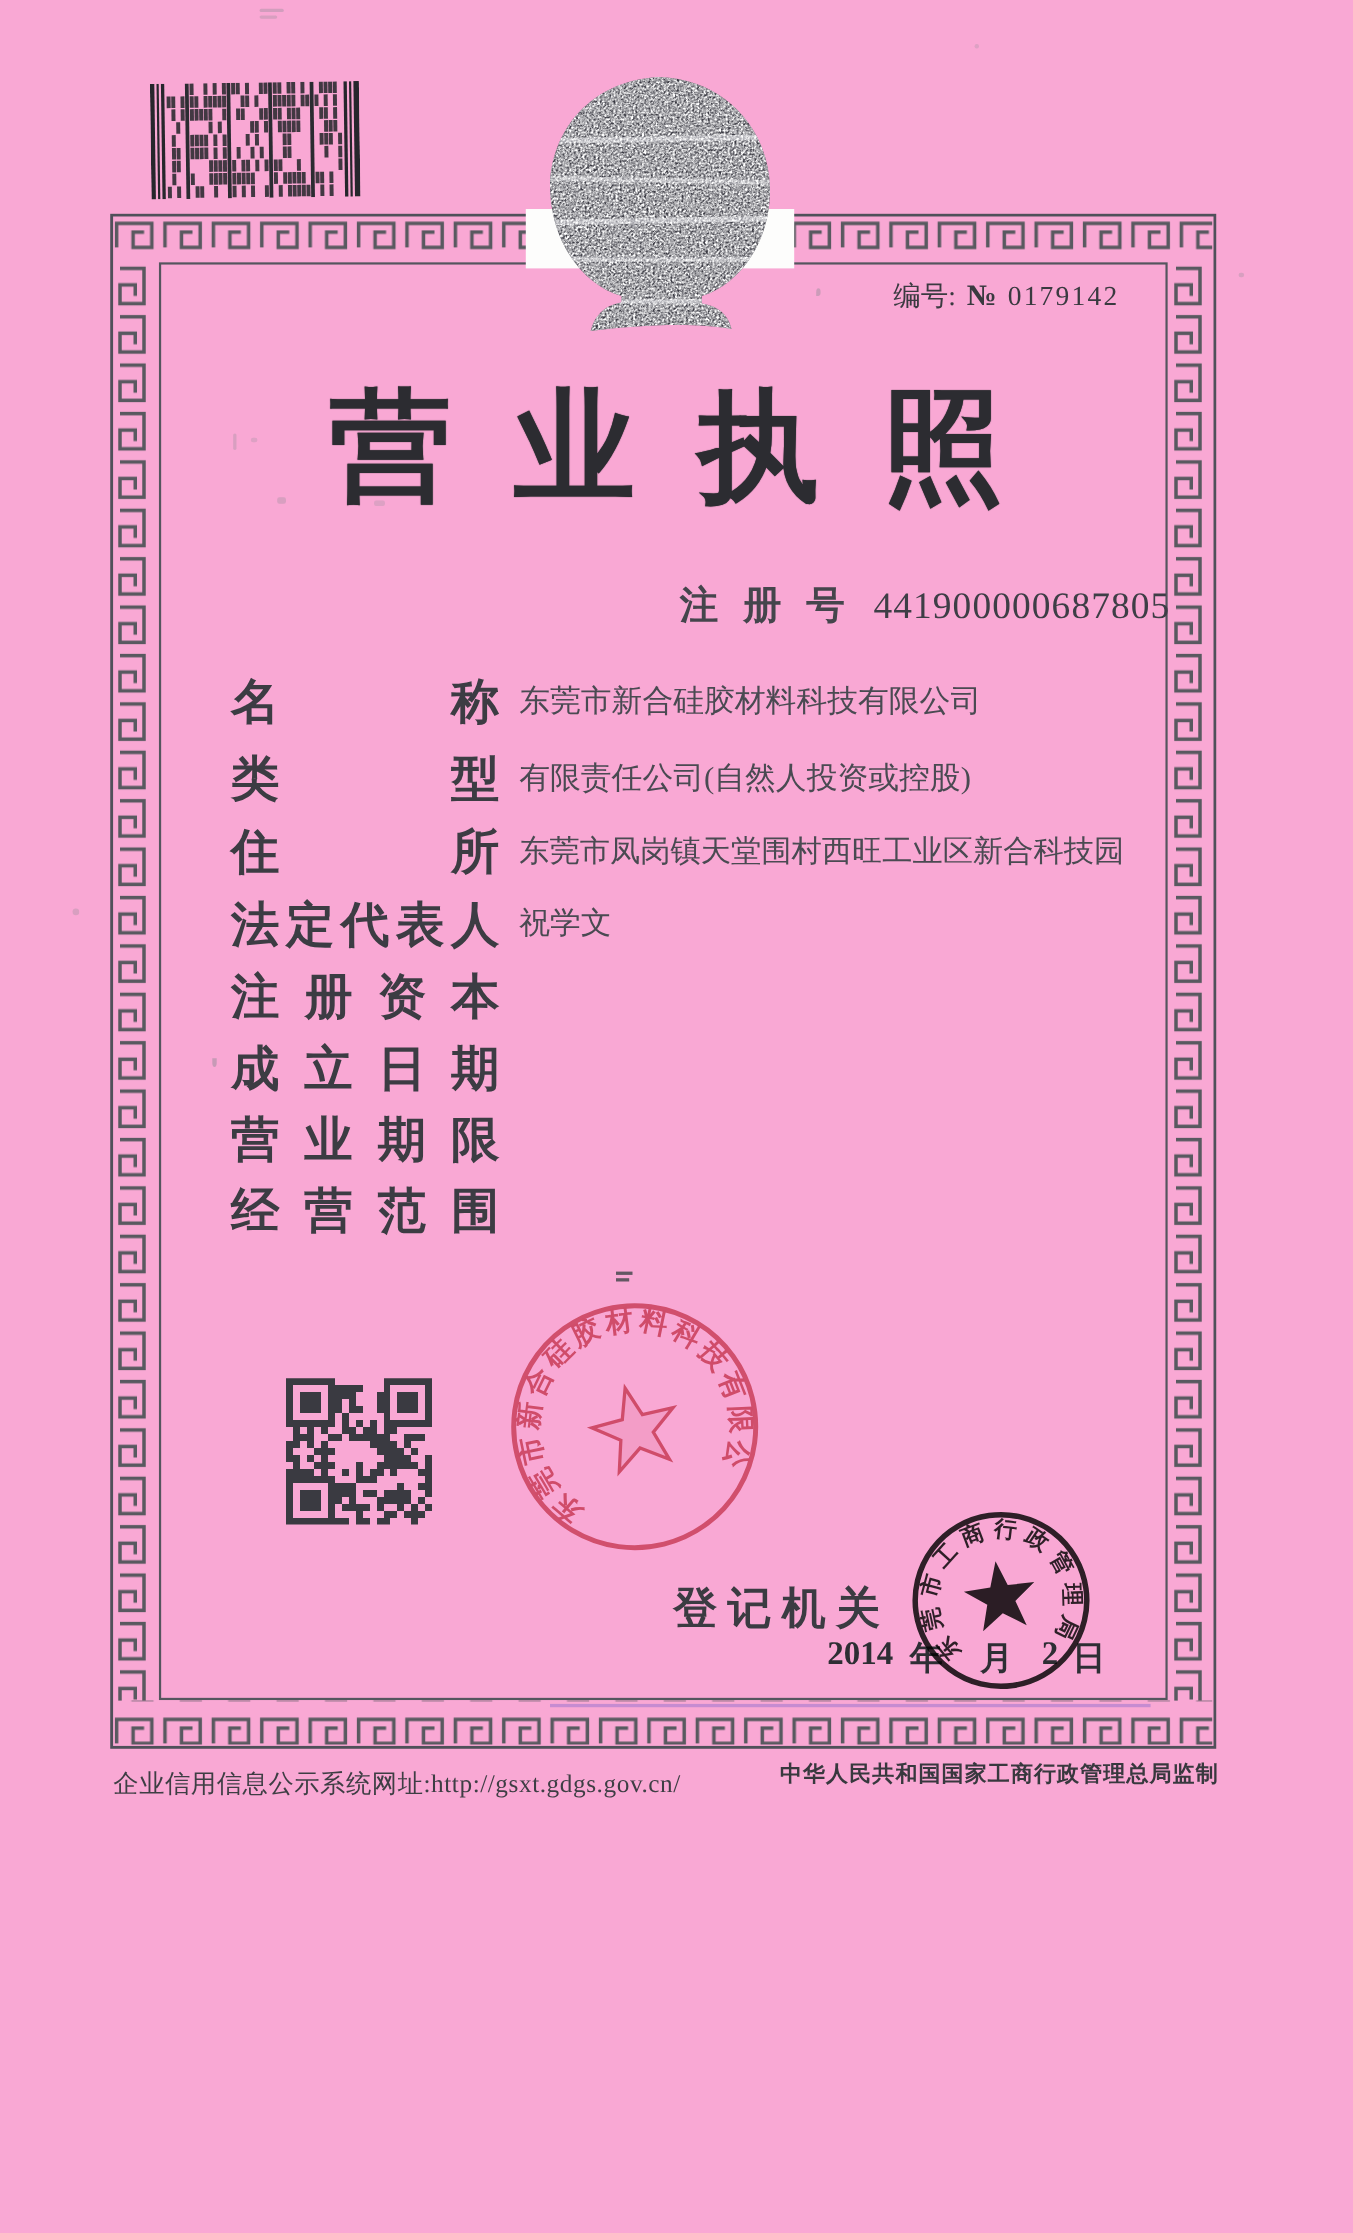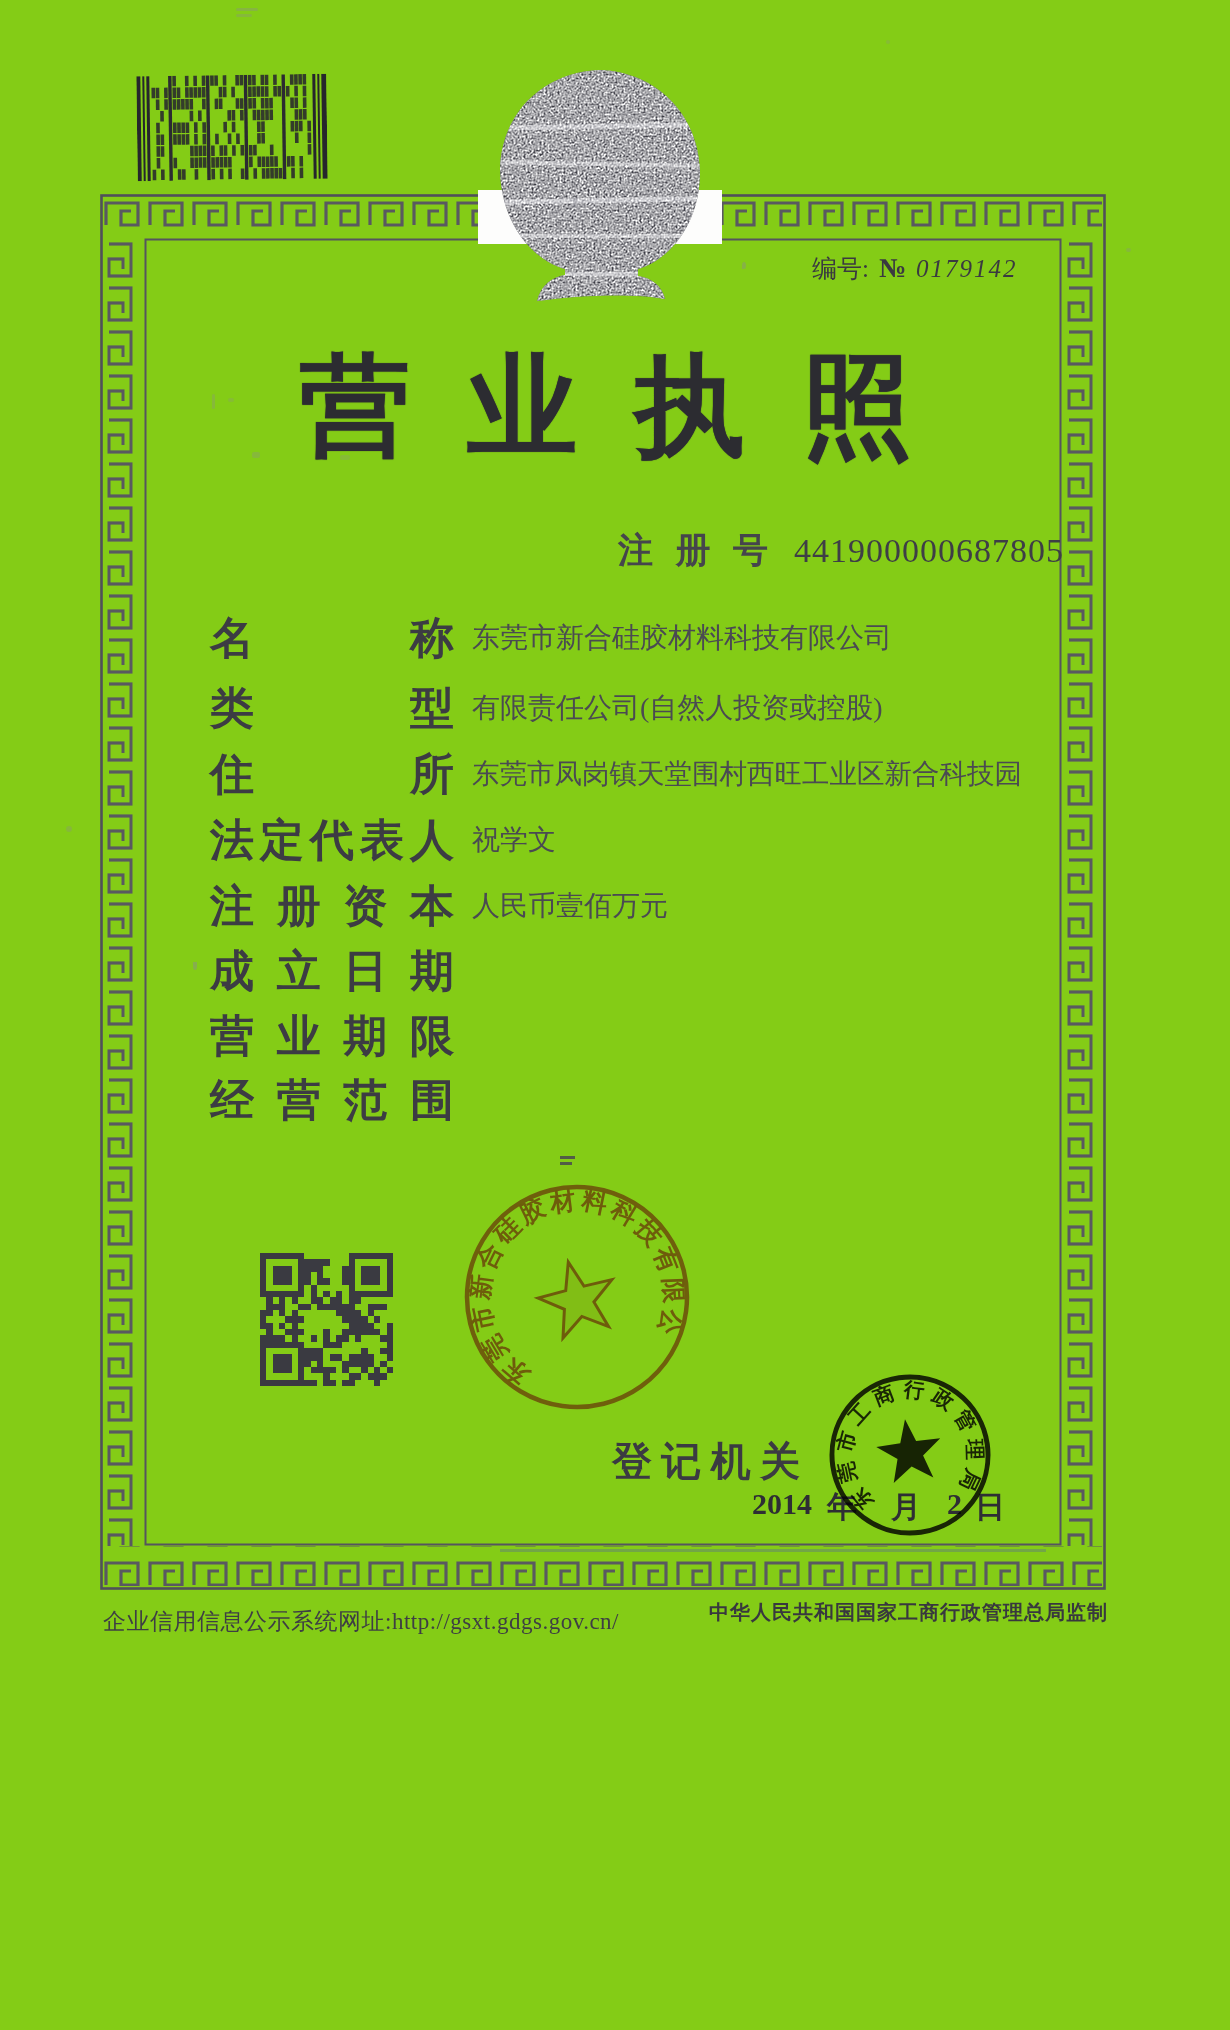--- a/index.html
+++ b/index.html
@@ -1,34 +1,34 @@
 <!DOCTYPE html>
 <html><head>
 <meta charset="utf-8">
 <style>
   html,body{margin:0;padding:0;background:#e8e8e6;}
   #canvas{
     position:relative;width:1230px;height:2030px;margin:0 auto;
-    background:#84cc16;overflow:hidden;
+    background:#f9a8d4;overflow:hidden;
     font-family:"Liberation Serif","DejaVu Serif",serif;
     color:#3f3f45;
   }
   .abs{position:absolute;}
   
   [data-spread]{display:flex;justify-content:space-between;}
   
   .title{
     left:300px;top:346px;width:612px;height:122px;
     font-family:"DejaVu Sans","Liberation Sans",sans-serif;
     font-weight:900;font-size:110px;line-height:120px;color:#2c2c31;
     text-shadow:0 0 1px #2c2c31;
   }
   .serial{left:812px;top:252px;font-size:25px;color:#3a3a40;display:flex;gap:10px;align-items:baseline;}
   .serial .nosign{font-weight:700;font-size:27px;}
-  .serial .num{letter-spacing:2px;font-size:25px;font-style:italic;}
+  .serial .num{letter-spacing:2px;font-size:25px;}
   .regline{left:618px;top:527px;display:flex;align-items:baseline;gap:26px;color:#45454c;}
   .regline .lbl{width:150px;font-size:35px;font-weight:600;}
   .regline .num{font-size:34px;letter-spacing:1px;color:#3e3e46;}
   .fieldlabel{left:210px;width:244px;font-size:44px;line-height:50px;font-weight:600;color:#3c3c43;}
   .fieldvalue{left:472px;width:612px;font-size:28px;line-height:32px;color:#4a4a52;}
   .scope{font-size:21px !important;line-height:23.5px !important;color:#4d4d55 !important;}
   .registrar{left:612px;top:1434px;width:188px;font-size:40px;font-weight:600;color:#3b3b42;}
   .dateline span{position:absolute;top:0;font-size:30px;font-weight:700;color:#2e2e34;}
   .footerL{left:103px;top:1606px;font-size:23px;letter-spacing:.5px;color:#3e3e44;}
   .footerR{left:709px;top:1599px;font-size:20px;font-weight:600;letter-spacing:1px;color:#38383e;}
@@ -305,21 +305,20 @@
       <span>人</span>
     </div>
   <div class="abs fieldvalue" style="top:824px">祝学文</div>
 
   <div class="abs fieldlabel" style="top:882px" data-spread="">
       <span>注</span>
       <span>册</span>
       <span>资</span>
       <span>本</span>
     </div>
-  <div class="abs fieldvalue" style="top:890px">人民币壹佰万元</div>
 
   <div class="abs fieldlabel" style="top:947px" data-spread="">
       <span>成</span>
       <span>立</span>
       <span>日</span>
       <span>期</span>
     </div>
 
   <div class="abs fieldlabel" style="top:1012px" data-spread="">
       <span>营</span>

